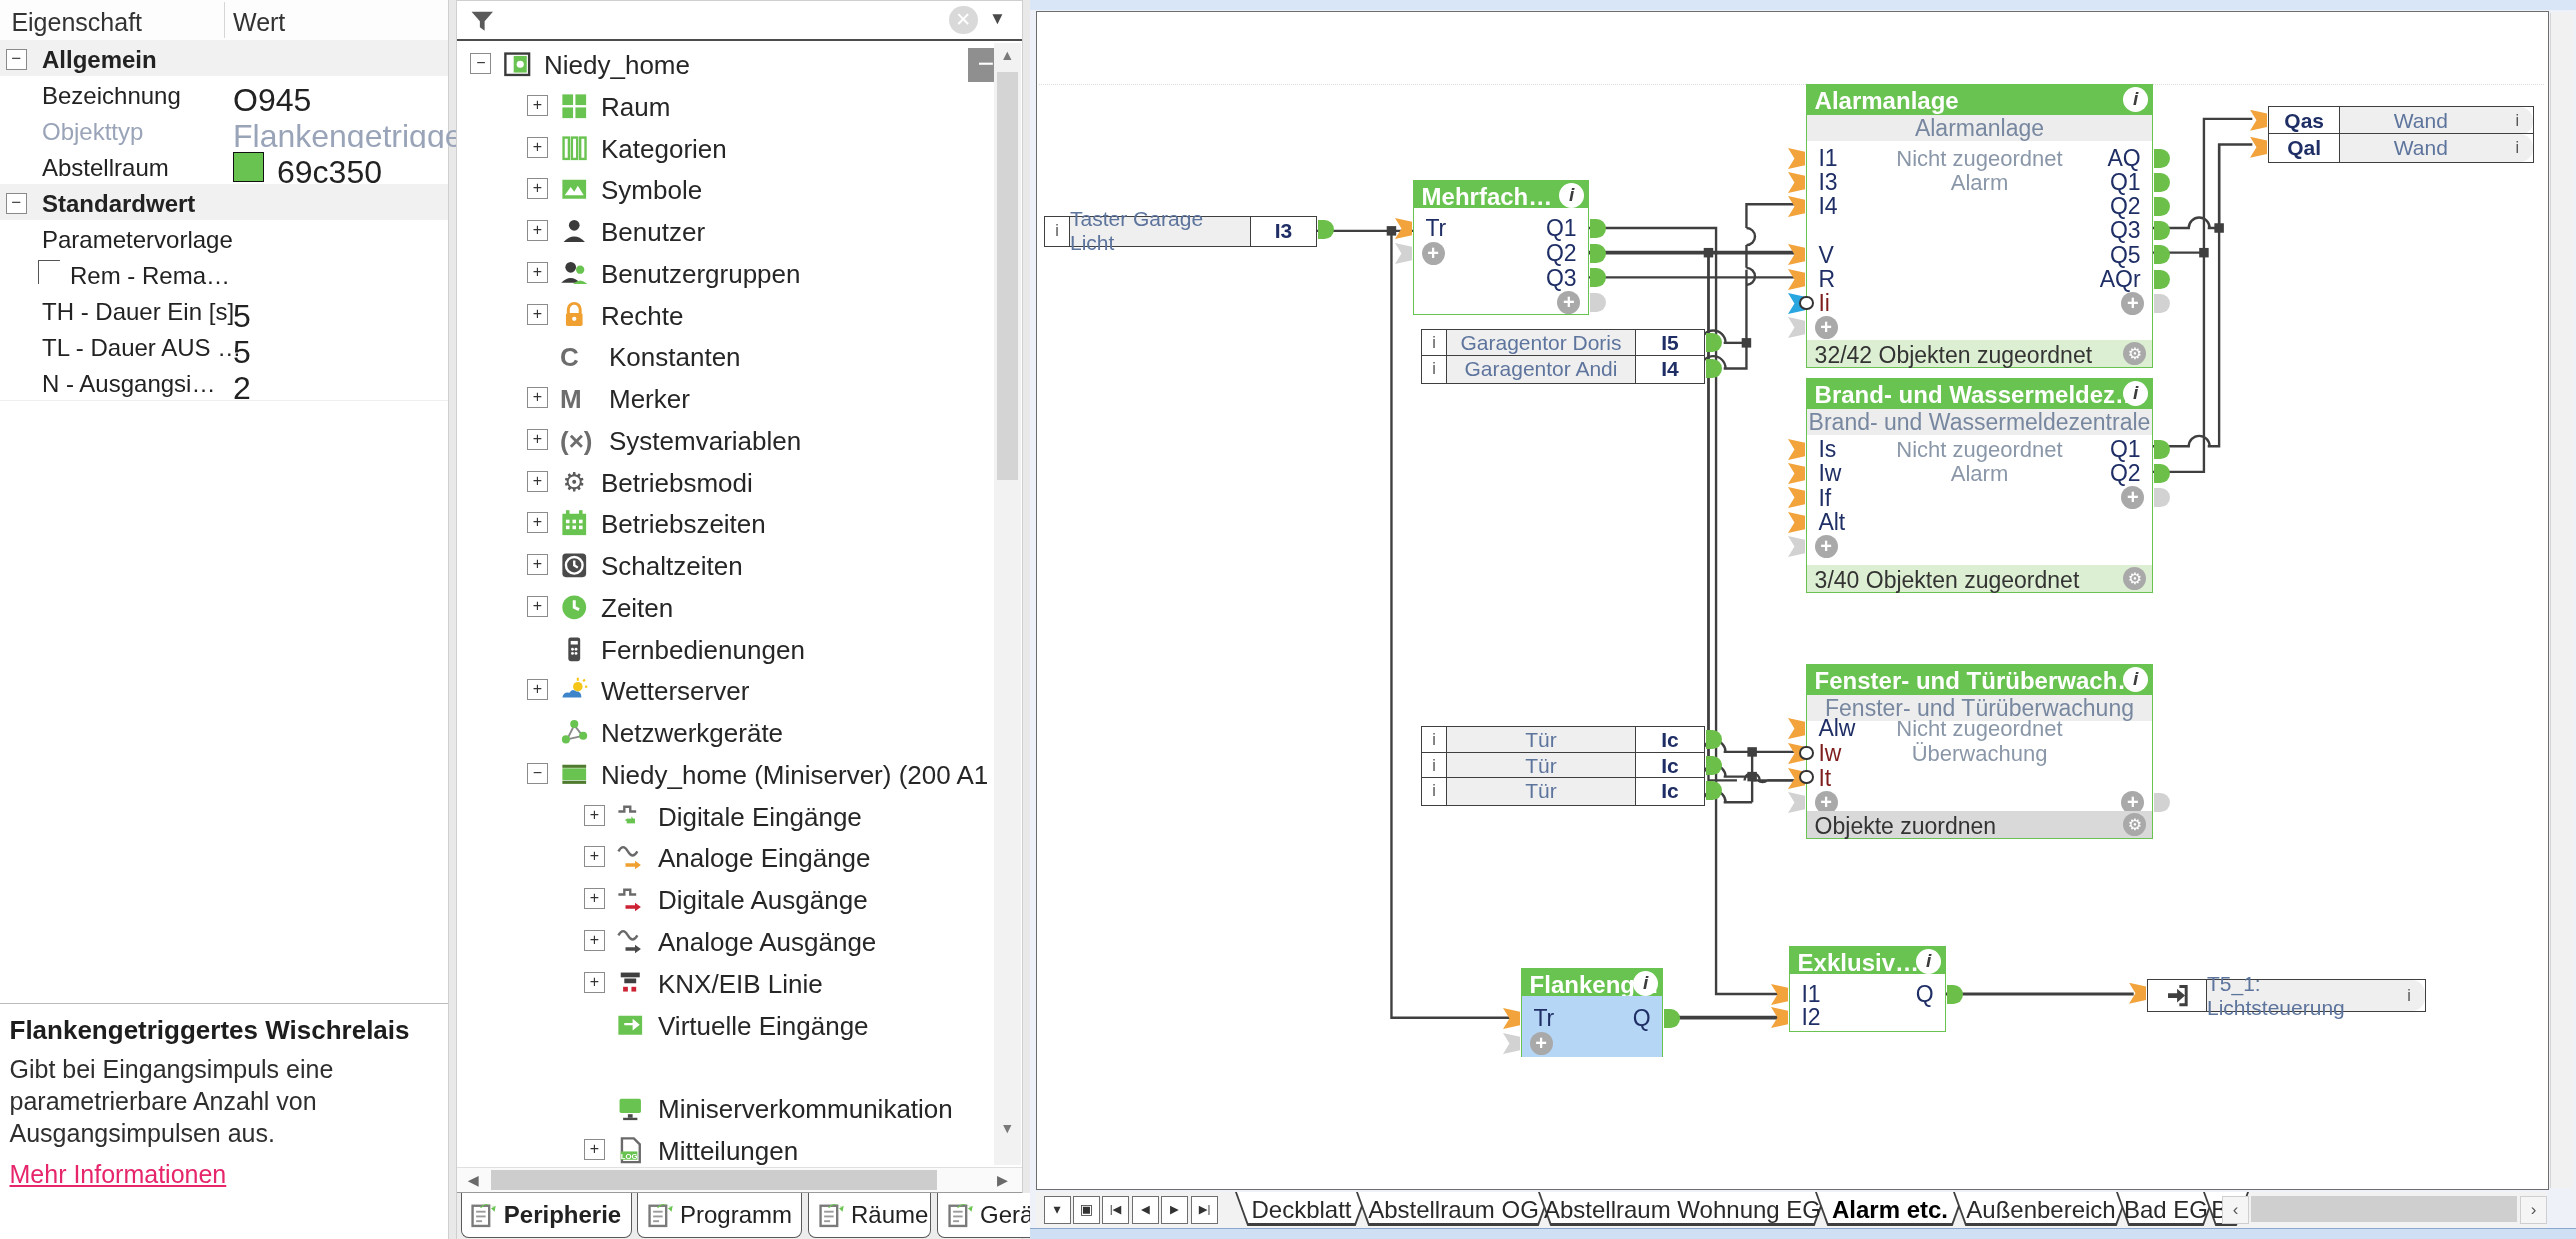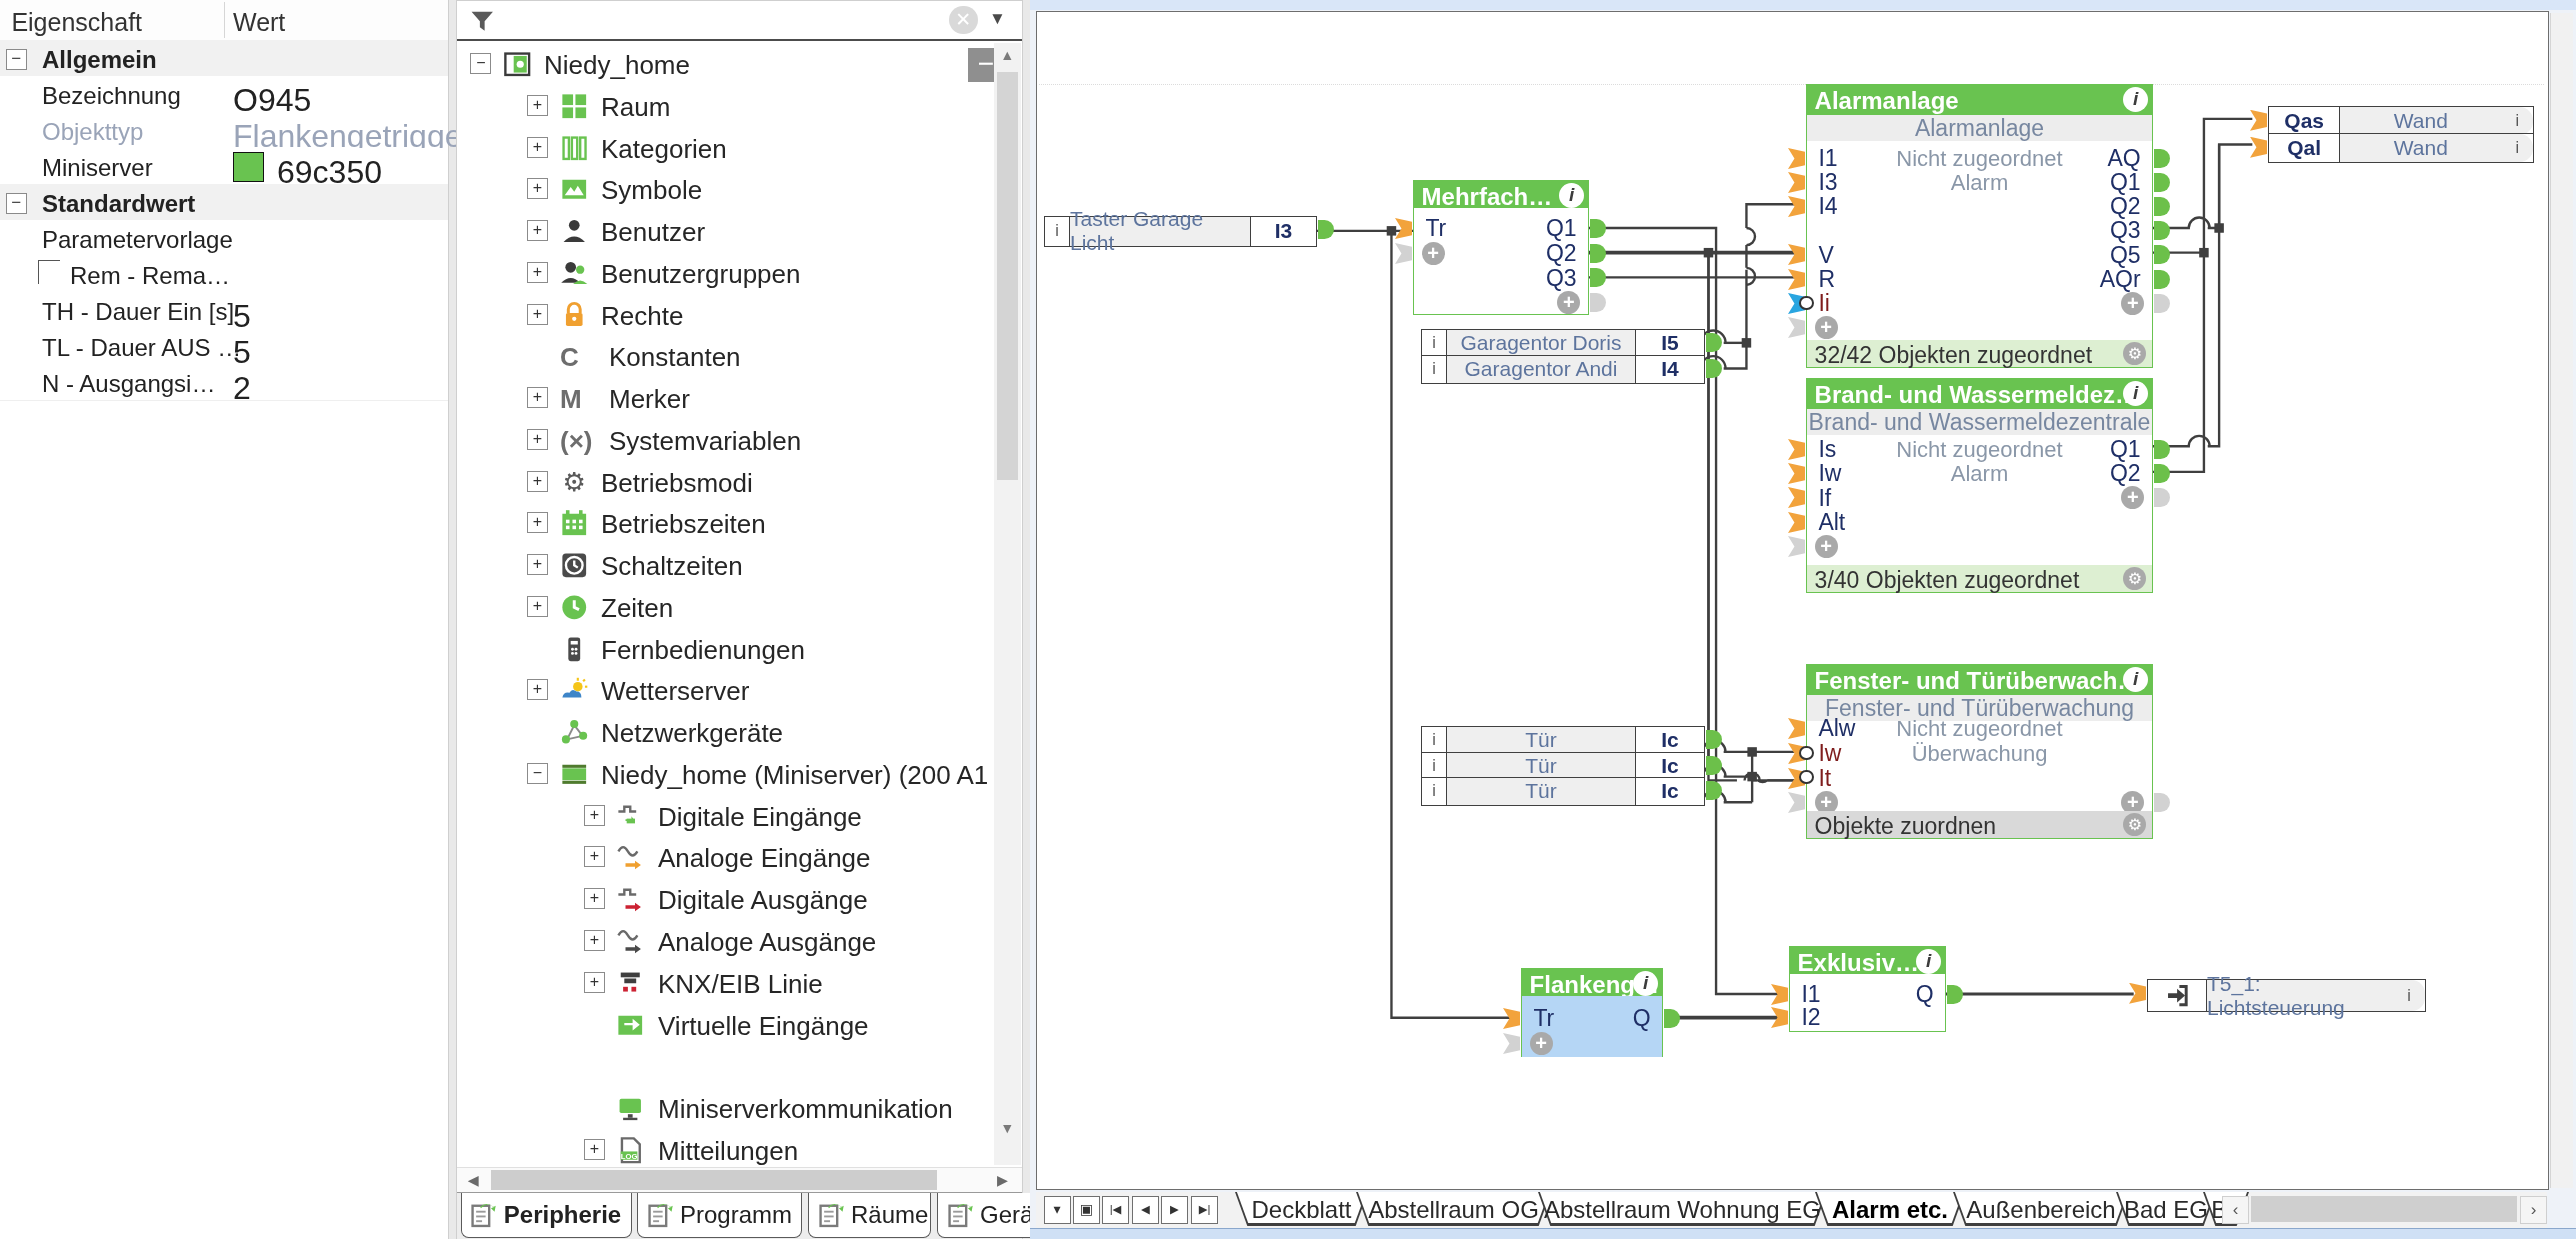--- a/index.html
+++ b/index.html
@@ -121,21 +121,21 @@
       </div>
       <div class="prow abs" style="top: 76px;">
         <div class="plabel">Bezeichnung</div>
         <div class="pvalue">O945</div>
       </div>
       <div class="prow abs muted" style="top: 112px;">
         <div class="plabel">Objekttyp</div>
         <div class="pvalue">Flankengetriggerte…</div>
       </div>
       <div class="prow abs" style="top: 148px;">
-        <div class="plabel">Miniserver</div>
+        <div class="plabel">Abstellraum</div>
         <div class="swatch" style="background: rgb(105, 195, 80);"></div>
         <div class="pvalue" style="left: 277px;">69c350</div>
       </div>
       <div class="prow group abs" style="top: 184px;">
         <div class="expbox">−</div>
         <div class="plabel">Standardwert</div>
       </div>
       <div class="prow abs" style="top: 220px;">
         <div class="plabel">Parametervorlage</div>
         <div class="pvalue"></div>
@@ -151,20 +151,25 @@
       </div>
       <div class="prow abs" style="top: 328px;">
         <div class="plabel">TL - Dauer AUS …</div>
         <div class="pvalue">5</div>
       </div>
       <div class="prow abs" style="top: 364px;">
         <div class="plabel">N - Ausgangsi…</div>
         <div class="pvalue">2</div>
       </div>
     </div>
+  <div id="prop-desc" class="abs">
+    <div class="dtitle">Flankengetriggertes Wischrelais</div>
+    <div class="dbody">Gibt bei Eingangsimpuls eine parametrierbare Anzahl von Ausgangsimpulsen aus.</div>
+    <a class="dlink">Mehr Informationen</a>
+  </div>
 </div>
 
 <div id="tree" class="abs">
   <div id="filterbar">
     <svg class="abs" style="left:11.4px;top:5.7px" width="28.5" height="28.5" viewBox="0 0 24 24">
       <path d="M3 4 L21 4 L14 12 L14 20 L10 17 L10 12 Z" fill="#5a5a5a"></path>
       </svg>
     <div class="abs" style="left:492px;top:4.7px;width:28.5px;height:28.5px;border-radius:50%;background:#d9d9d9;color:#fff;text-align:center;font-size:19px;line-height:27.5px;">✕</div>
     <div class="abs" style="left:532px;top:7.6px;color:#4a4a4a;font-size:17px;">▼</div>
   </div>

